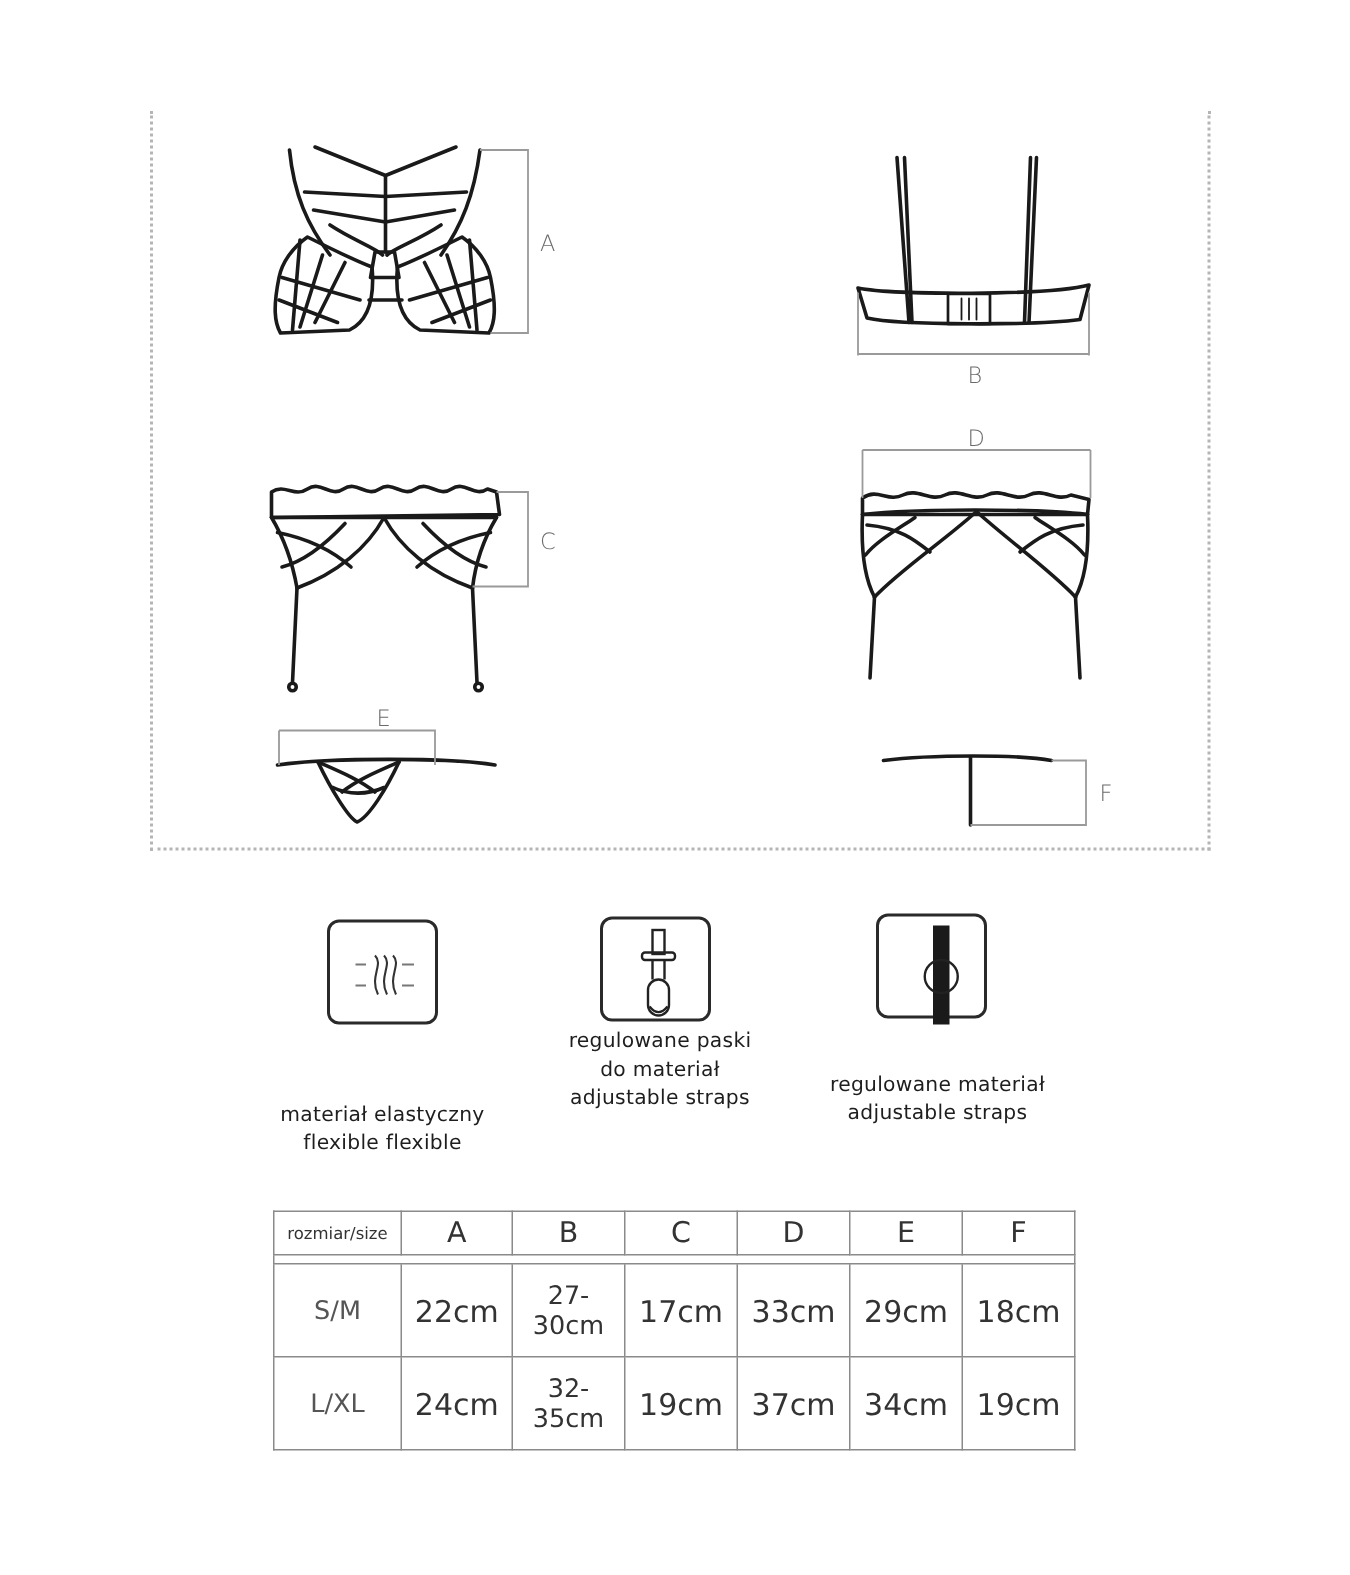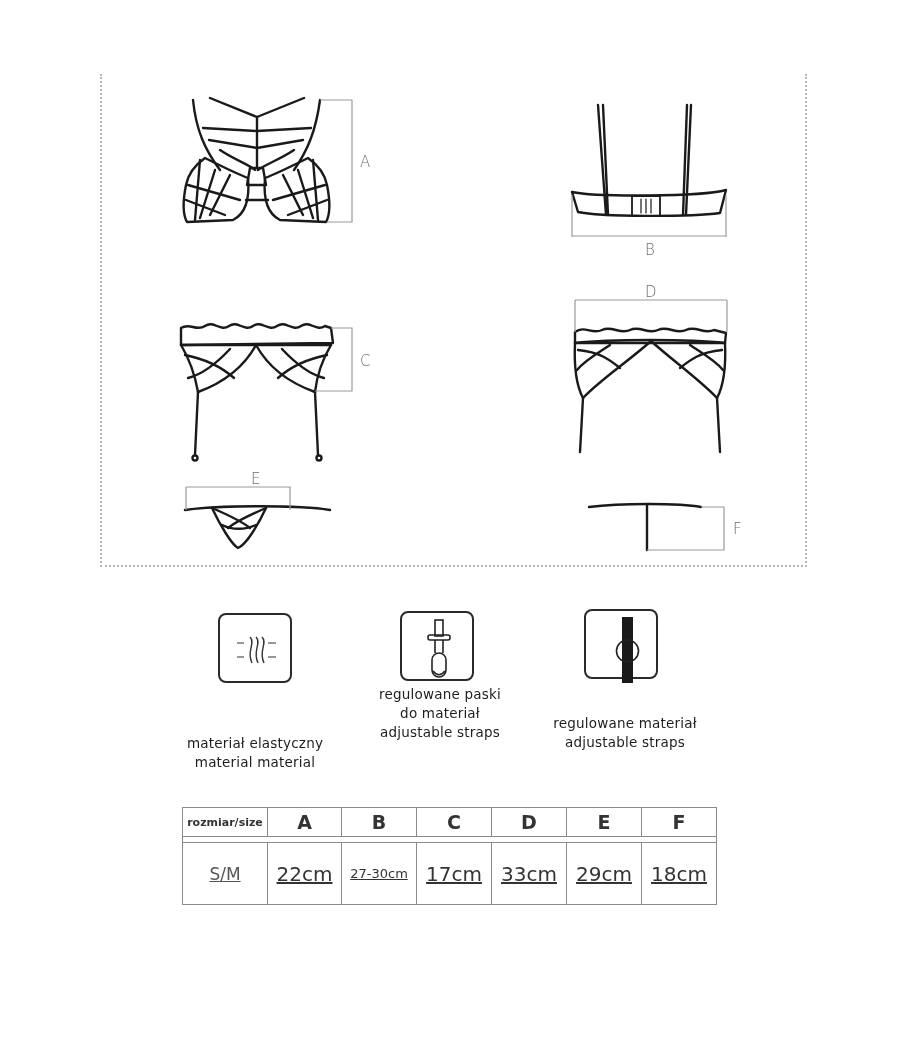--- a/index.html
+++ b/index.html
@@ -9,26 +9,26 @@
            border-left: 2px dotted #b5b5b5; border-right: 2px dotted #b5b5b5; border-bottom: 2px dotted #b5b5b5;
            box-sizing: border-box; }
   svg.diag { position: absolute; left: 0; top: 0; }
   .icon-box { position: absolute; width: 74px; height: 70px; border: 2px solid #2a2a2a;
               border-radius: 8px; box-sizing: border-box; }
   .icon-box svg { position: absolute; left: 0; top: 0; }
   .caption { position: absolute; text-align: center; font-size: 13.5px; line-height: 19px;
              color: #1e1e1e; letter-spacing: 0.2px; }
   table.size { position: absolute; left: 182px; top: 807px; border-collapse: collapse; }
   table.size td { border: 1.5px solid #8a8a8a; text-align: center; padding: 0; color: #333; }
-  .hdr td { height: 28px; font-size: 19px; color: #555; font-weight: 700; margin-top: 21px; }
+  .hdr td { height: 28px; font-size: 19px; color: #555; font-weight: 400; margin-top: 21px; }
   .hdr td.lbl { font-size: 11px; color: #333; }
   .gap td { height: 5px; border-left: none; border-right: none; }
-  .row td { height: 61px; font-size: 20px; color: #222; text-decoration: underline; }
+  .row td { height: 61px; font-size: 20px; color: #222; }
   .row td.sz { font-size: 17px; color: #555; }
-  .row td.small { font-size: 13px; }
+  .row td.small { font-size: 17px; }
 </style>
 </head>
 <body>
 
 <div class="frame"></div>
 
 <svg class="diag" width="900" height="580" viewBox="0 0 900 580">
   <g fill="none" stroke="#1a1a1a" stroke-width="2.4" stroke-linecap="round" stroke-linejoin="round">
 
     <g>
@@ -132,21 +132,21 @@
 
 <div class="icon-box" style="left:584px; top:609px;">
   <svg width="84" height="78" viewBox="0 0 84 78" style="width:84px;height:78px;">
     <rect x="36" y="6" width="11" height="66" fill="#1a1a1a"></rect>
     <ellipse cx="41.5" cy="40" rx="11" ry="11" fill="none" stroke="#222" stroke-width="1.6"></ellipse>
   </svg>
 </div>
 
 <div class="caption" style="left:160px; top:710px; width:190px;margin-top:24px;">
   <div>materiał elastyczny</div>
-  <div>material material</div>
+  <div>flexible flexible</div>
 </div>
 <div class="caption" style="left:345px; top:685px; width:190px;">
   <div>regulowane paski</div>
   <div>do materiał</div>
   <div>adjustable straps</div>
 </div>
 <div class="caption" style="left:525px; top:714px; width:200px;">
   <div>regulowane materiał</div>
   <div>adjustable straps</div>
 </div>
@@ -176,14 +176,23 @@
       </tr>
   <tr class="row">
     <td class="sz">S/M</td>
     <td>22cm</td>
     <td class="small">27-30cm</td>
     <td>17cm</td>
     <td>33cm</td>
     <td>29cm</td>
     <td>18cm</td>
   </tr>
+  <tr class="row">
+    <td class="sz">L/XL</td>
+    <td>24cm</td>
+    <td class="small">32-35cm</td>
+    <td>19cm</td>
+    <td>37cm</td>
+    <td>34cm</td>
+    <td>19cm</td>
+  </tr>
 </tbody>
   </table>
 
 </body></html>

